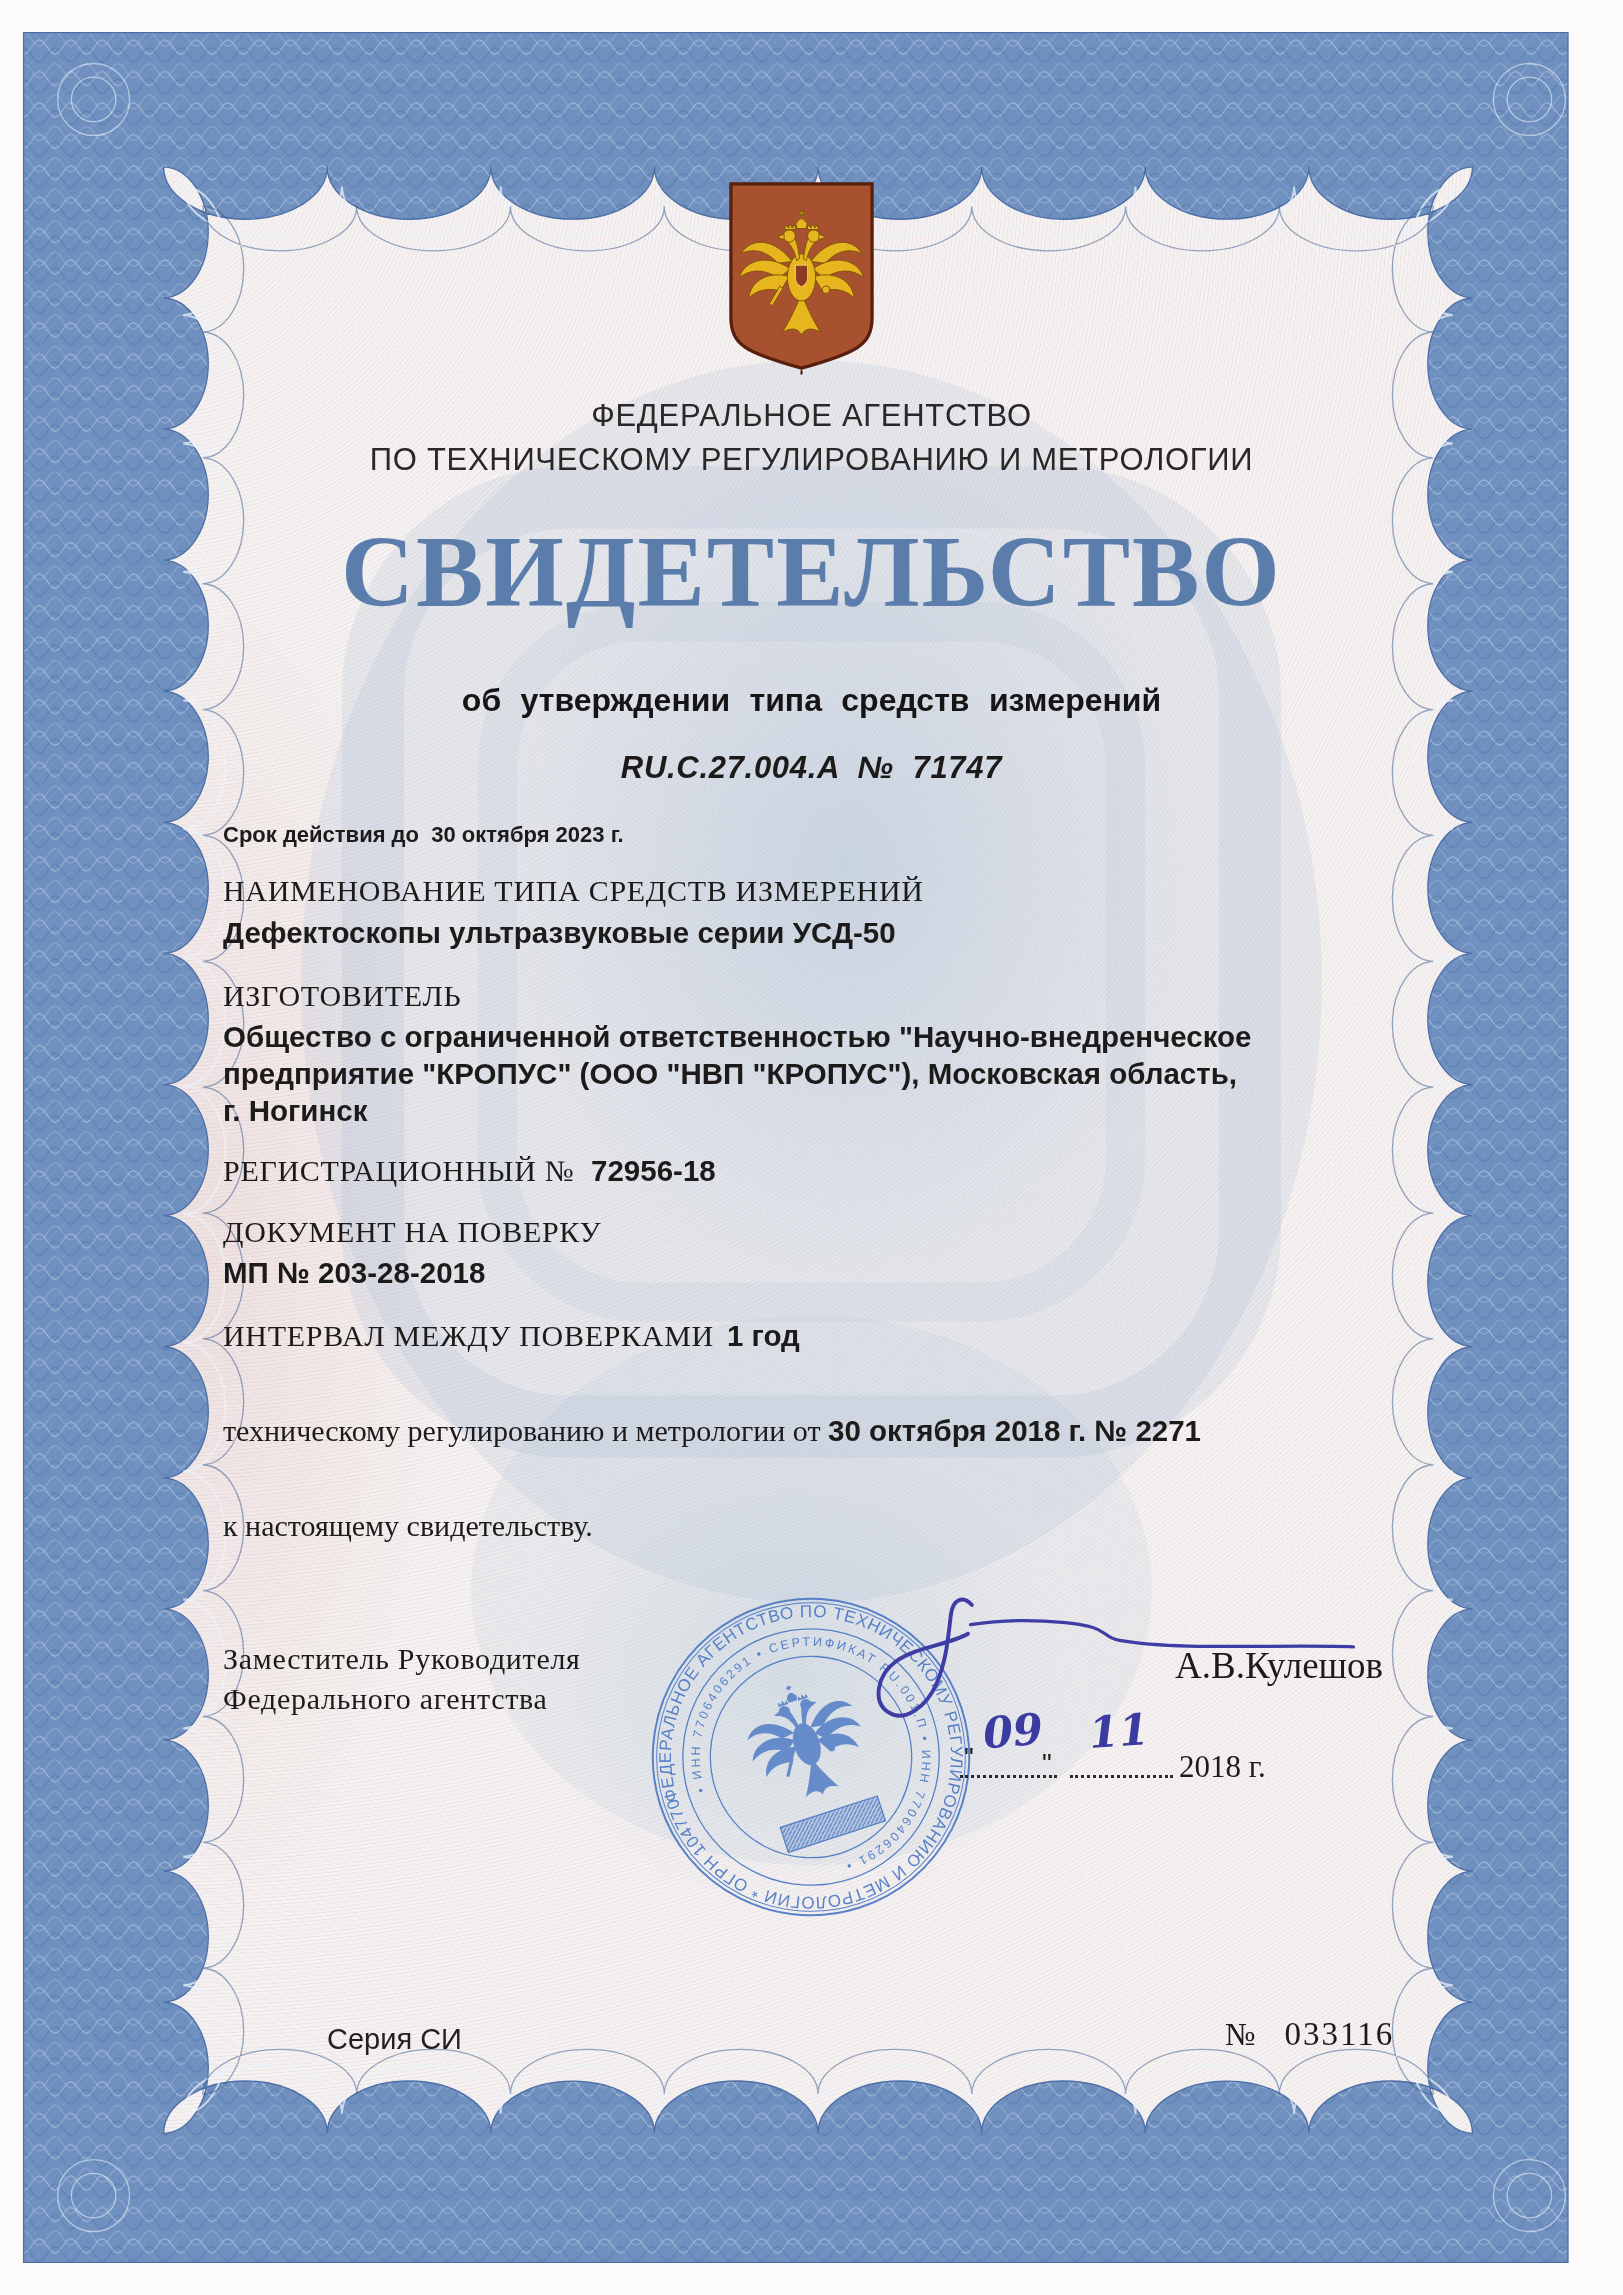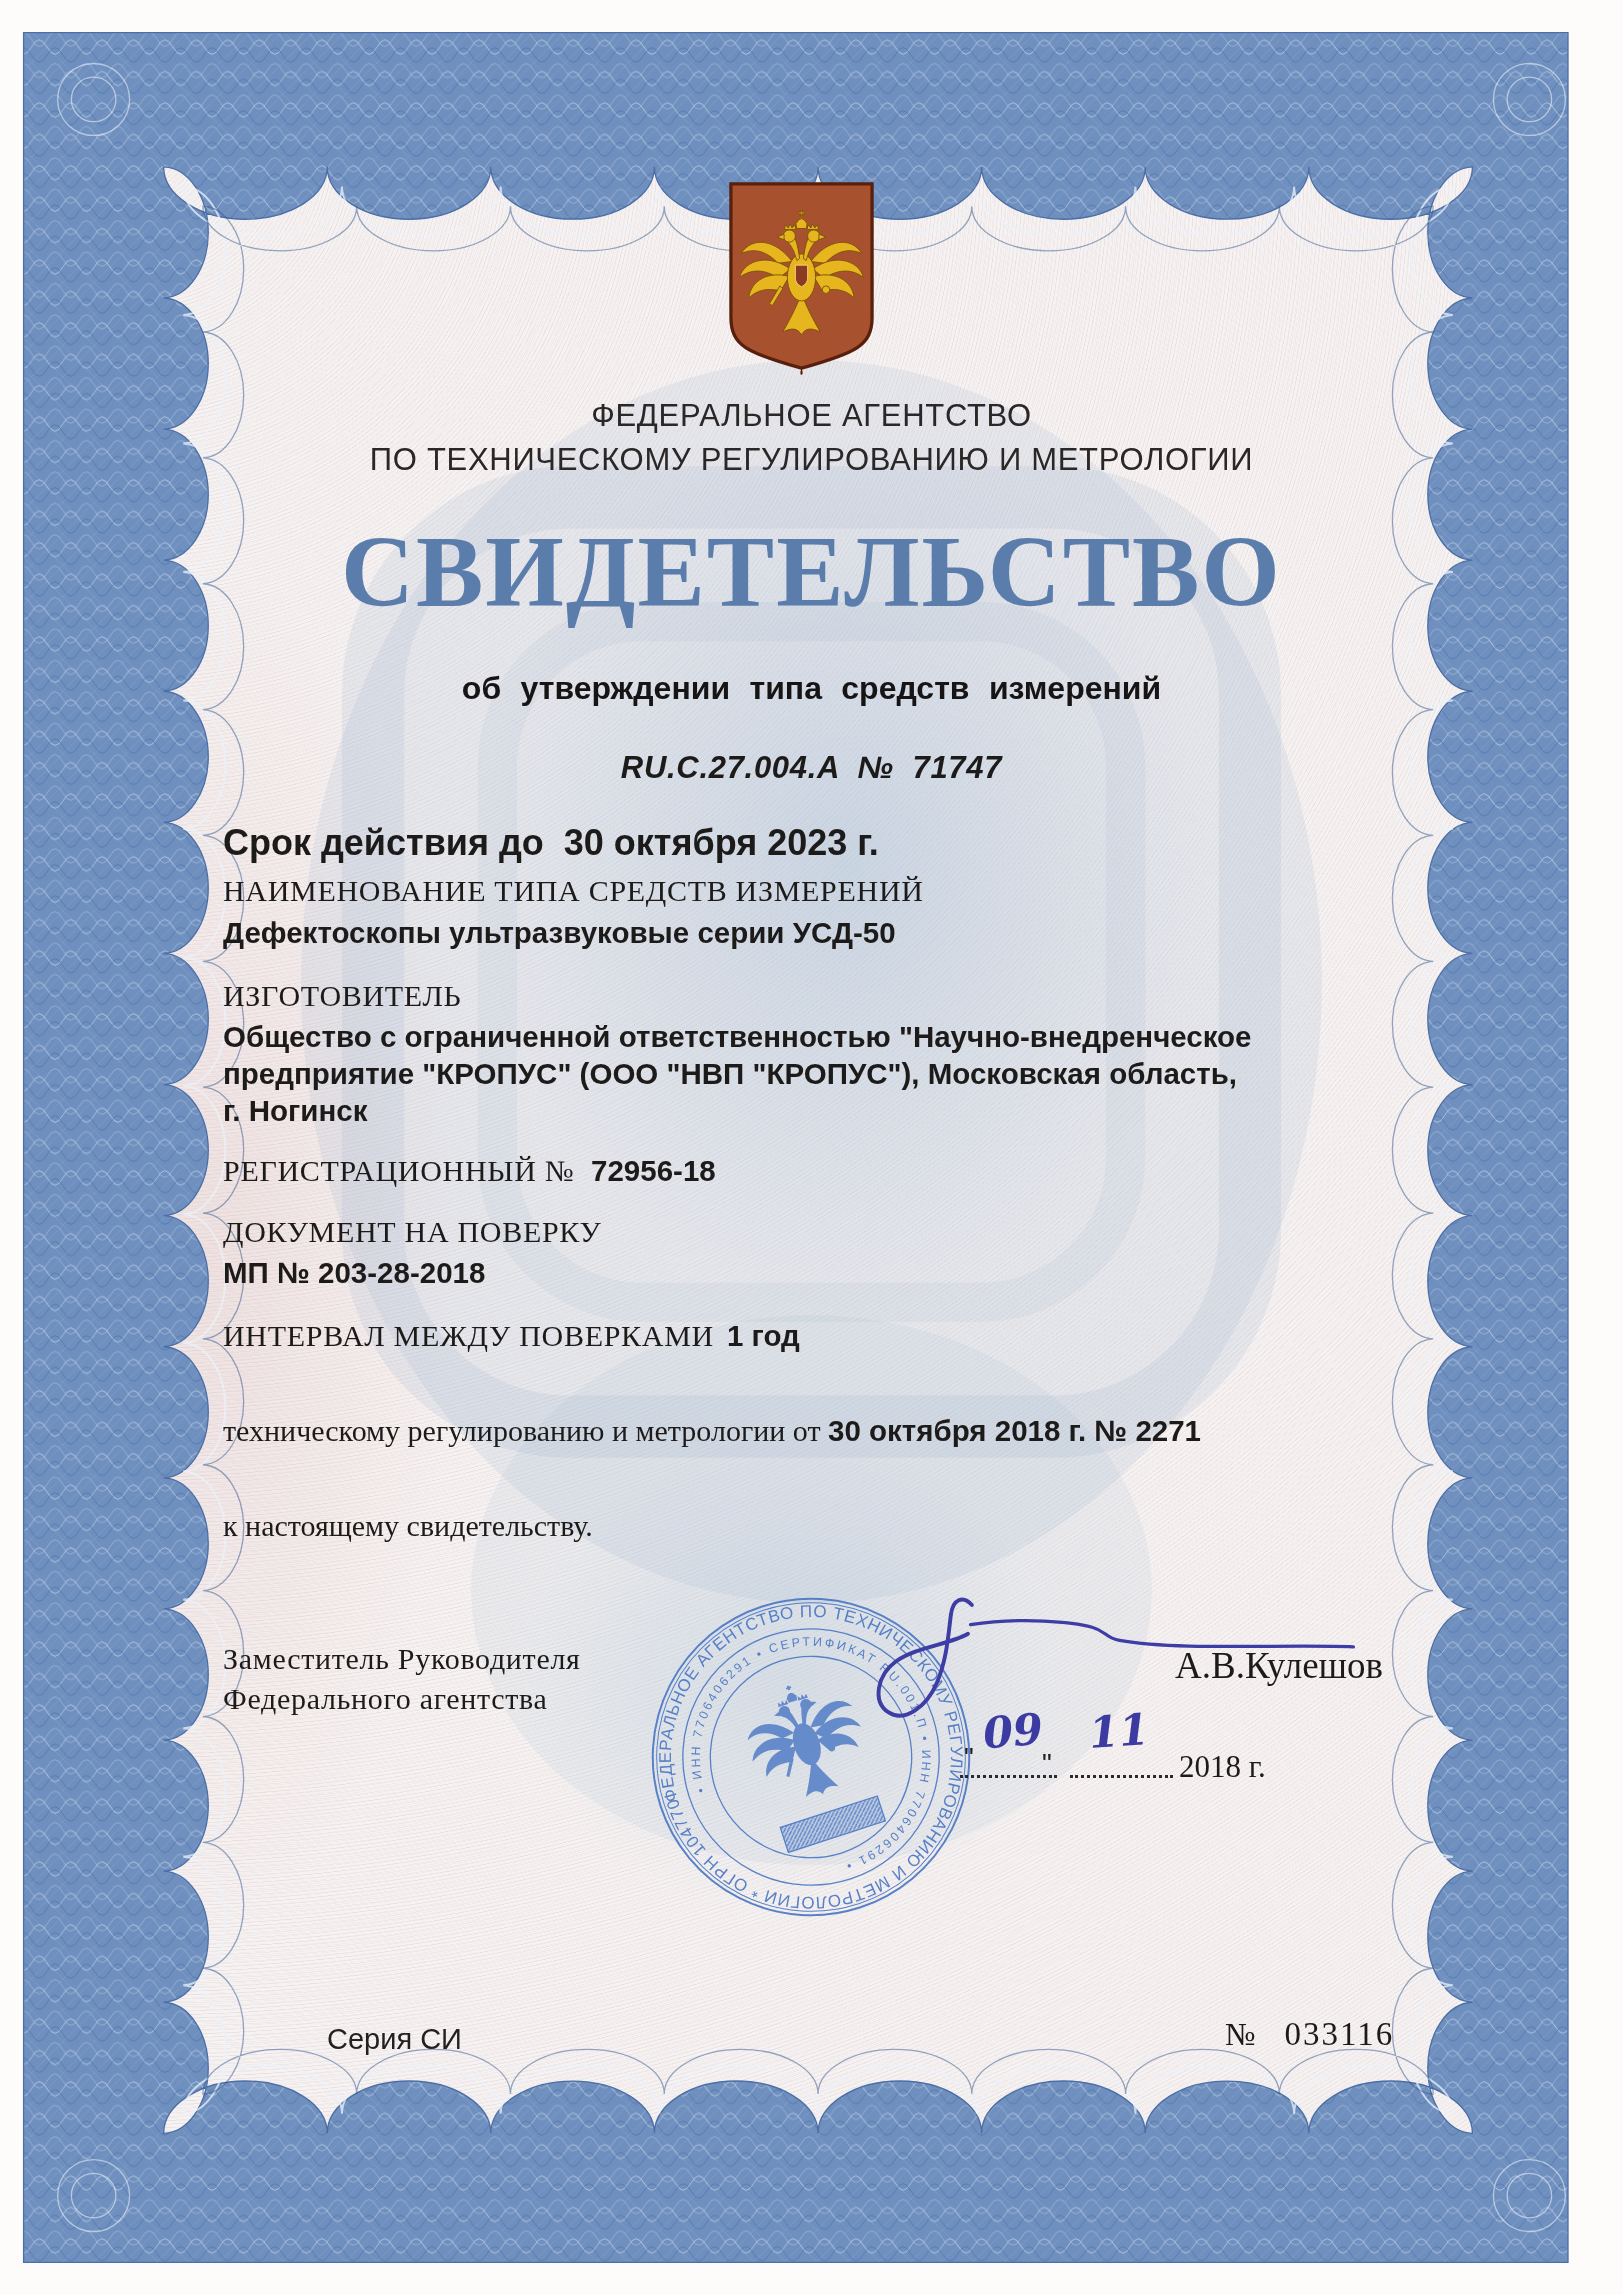--- a/index.html
+++ b/index.html
@@ -22,21 +22,21 @@
   }
   .border-svg{position:absolute;left:0;top:0;}
   
   .center-line{left:111px;right:111px;text-align:center;}
   .sans{font-family:"Liberation Sans",sans-serif;}
   .agency{font-size:31px;letter-spacing:0.7px;color:#2b2727;}
   .cert-title{
     font-size:101px;font-weight:bold;color:#5b7dab;letter-spacing:2px;
     font-family:"Liberation Serif",serif;
   }
-  .cert-subtitle{font-size:32px;font-weight:bold;word-spacing:10.5px;color:#161414;}
+  .cert-subtitle{font-size:32px;font-weight:bold;word-spacing:10.5px;color:#161414;margin-top:12px;}
   .cert-number{font-size:31px;font-weight:bold;letter-spacing:0.7px;}
   .lbl{font-size:30px;letter-spacing:0.7px;}
   .val{font-family:"Liberation Sans",sans-serif;font-weight:bold;font-size:29.5px;line-height:37px;}
   .row{display:flex;align-items:baseline;justify-content:space-between;}
   .jline{width:1178px;text-align:justify;text-align-last:justify;font-size:30px;}
   .pline{width:1178px;font-size:30px;}
   .hand{
     font-family:"DejaVu Serif",serif;font-style:italic;font-weight:600;
     font-size:43px;color:#3c3ba2;
   }
@@ -140,21 +140,21 @@
     </g>
   </svg>
 
   <div class="abs center-line sans agency" style="top:398px;" data-bind="header.agency_line1">ФЕДЕРАЛЬНОЕ АГЕНТСТВО</div>
   <div class="abs center-line sans agency" style="top:442px;" data-bind="header.agency_line2">ПО ТЕХНИЧЕСКОМУ РЕГУЛИРОВАНИЮ И МЕТРОЛОГИИ</div>
 
   <div class="abs center-line cert-title" style="top:514px;" data-bind="title.main">СВИДЕТЕЛЬСТВО</div>
   <div class="abs center-line sans cert-subtitle" style="top:670px;" data-bind="title.subtitle">об утверждении типа средств измерений</div>
   <div class="abs center-line sans cert-number" style="top:750px;font-style:italic;" data-bind="title.number_line">RU.C.27.004.A  №  71747</div>
 
-  <div class="abs sans" style="left:223px;top:822px;font-weight:bold;font-size:36px;" data-bind="fields.validity">Срок действия до  30 октября 2023 г.</div>
+  <div class="abs sans" style="left:223px;top:822px;font-weight:bold;font-size:22px;" data-bind="fields.validity">Срок действия до  30 октября 2023 г.</div>
 
   <div class="abs lbl" style="left:223px;top:874px;" data-bind="fields.name_label">НАИМЕНОВАНИЕ ТИПА СРЕДСТВ ИЗМЕРЕНИЙ</div>
   <div class="abs val" style="left:223px;top:914px;" data-bind="fields.name_value">Дефектоскопы ультразвуковые серии УСД-50</div>
 
   <div class="abs lbl" style="left:223px;top:979px;" data-bind="fields.manufacturer_label">ИЗГОТОВИТЕЛЬ</div>
   <div class="abs val" style="left:223px;top:1018px;" data-bind="fields.manufacturer_value">Общество с ограниченной ответственностью "Научно-внедренческое
 предприятие "КРОПУС" (ООО "НВП "КРОПУС"), Московская область,
 г. Ногинск</div>
 
   <div class="abs row" style="left:223px;top:1152px;gap:17px;">

